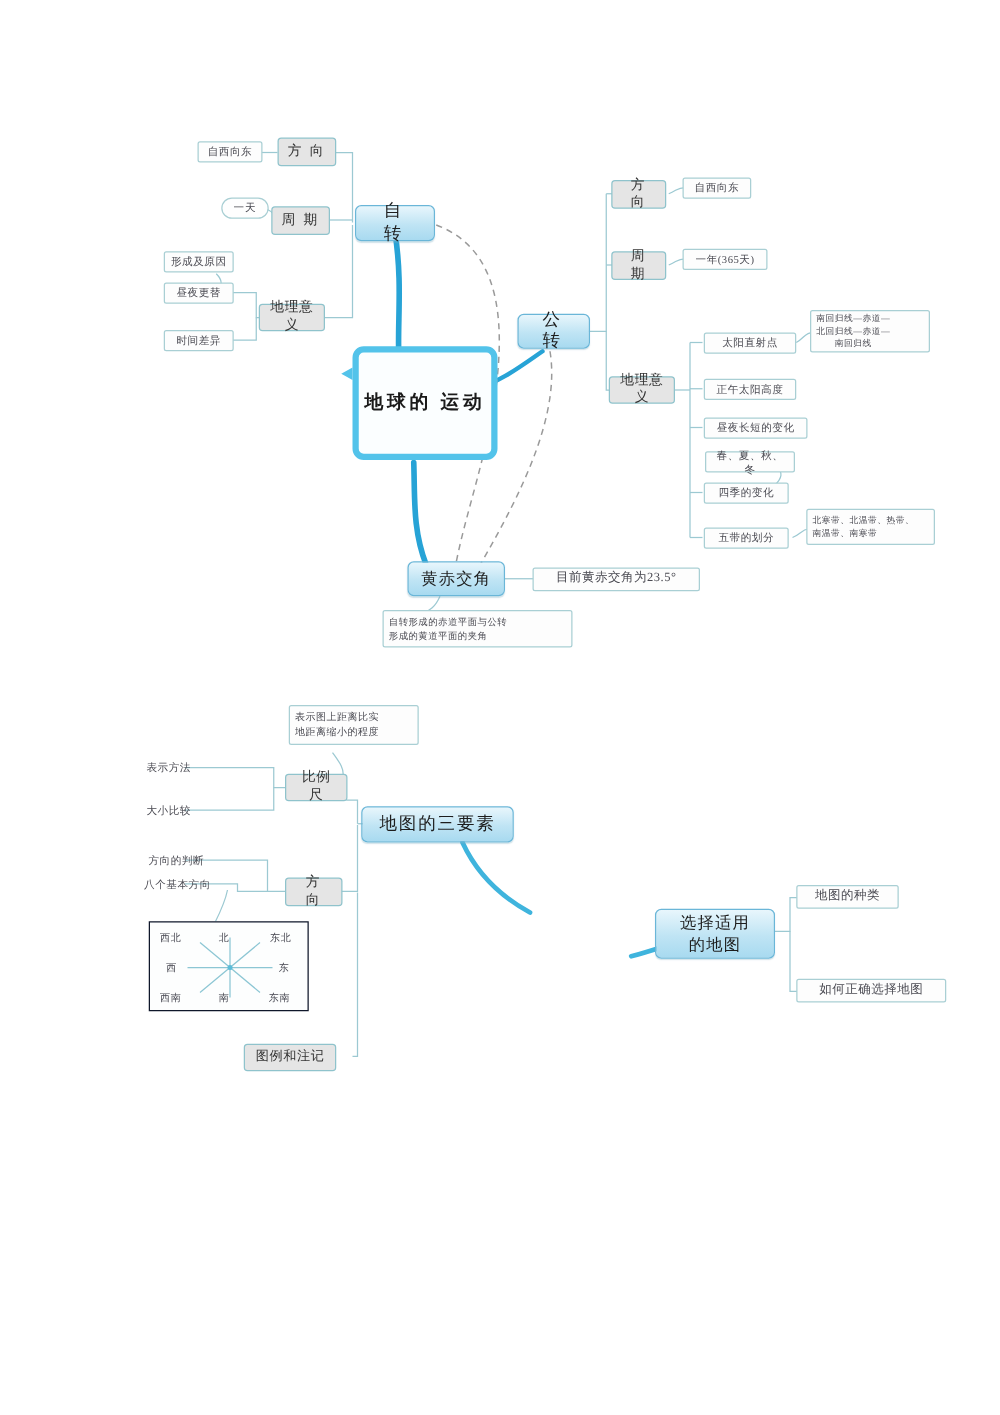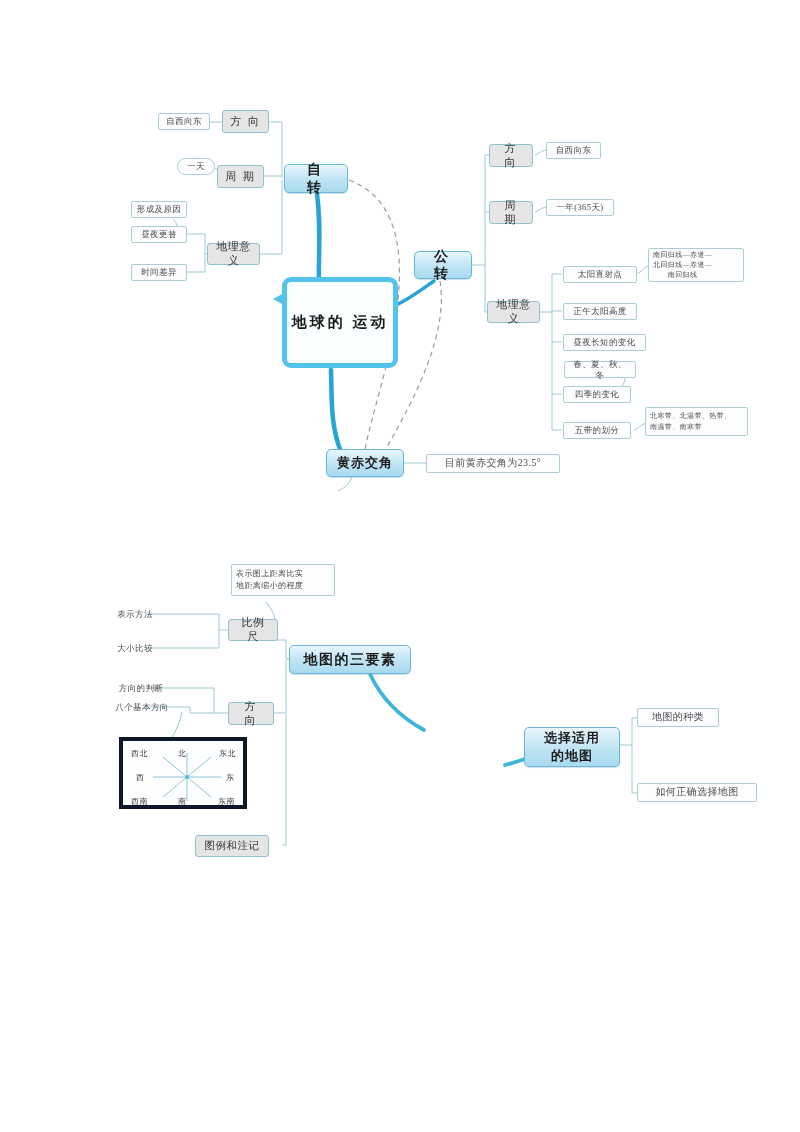--- a/index.html
+++ b/index.html
@@ -53,21 +53,21 @@
     letter-spacing: 2px;
   }
   .mid.tight { letter-spacing: .5px; }
 
   
   .major {
     border: 1px solid #6ab6d8;
     background: linear-gradient(to bottom, #e8f6fc 0%, #bfe4f4 55%, #a8daf0 100%);
     border-radius: 5px;
     font-size: 14px;
-    font-weight: bold;
+    font-weight: normal;
     color: #1d1d1d;
     padding: 4px 10px;
     letter-spacing: 4px;
     box-shadow: 0 1px 1px rgba(120,170,190,.35);
   }
   .major.tight { letter-spacing: 1px; }
 
   
   .bubble {
     border: 1px solid #a9cfd4;
@@ -110,21 +110,21 @@
     font-size: 19px; font-weight: bold; color: #161616;
     letter-spacing: 7px;
     font-family: "Liberation Serif", "DejaVu Serif", serif;
     box-shadow: inset 0 -7px 10px -6px rgba(110,190,220,.55);
   }
 
   
   .compass {
     position: absolute;
     width: 128px; height: 72px;
-    border: 4px solid #0f172a;
+    border: 1px solid #0f172a;
     background: #fdfefe;
   }
   .compass .dir {
     position: absolute;
     font-size: 8px;
     color: #45454f;
     letter-spacing: .5px;
     white-space: nowrap;
   }
 </style>
@@ -231,20 +231,22 @@
     <div class="node leaf" style="left:563px;top:386px;width:68px;height:17px;">四季的变化</div>
 
     <div class="node leaf" style="left:563px;top:422px;width:68px;height:17px;">五带的划分</div>
     <div class="node leaf" style="left:645px;top:407px;width:103px;height:29px;text-align:left;justify-content:flex-start;font-size:7px;line-height:1.45;">北寒带、北温带、热带、
 南温带、南寒带</div>
 
     <div class="node major" style="left:414px;top:251px;width:58px;height:28px;">公  转</div>
 
     <div class="node major tight" style="left:326px;top:449px;width:78px;height:28px;font-size:13px;letter-spacing:1px;">黄赤交角</div>
     <div class="node leaf" style="left:426px;top:454px;width:134px;height:19px;font-size:10px;">目前黄赤交角为23.5°</div>
+    <div class="node leaf" style="left:306px;top:488px;width:152px;height:30px;text-align:left;justify-content:flex-start;font-size:7.5px;line-height:1.5;">自转形成的赤道平面与公转
+形成的黄道平面的夹角</div>
 
     <div class="hub1" style="left:282px;top:277px;">
       <div class="frame"></div>
       <div class="label">地球的
 运动</div>
     </div>
   </div>
 
   <div class="map">
 

